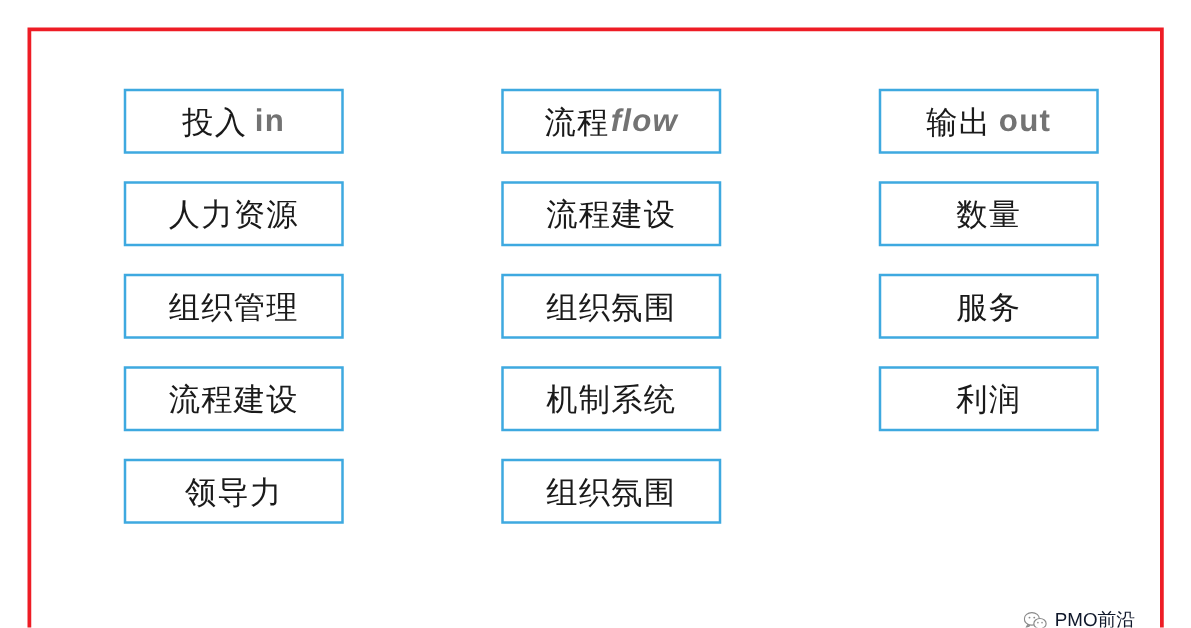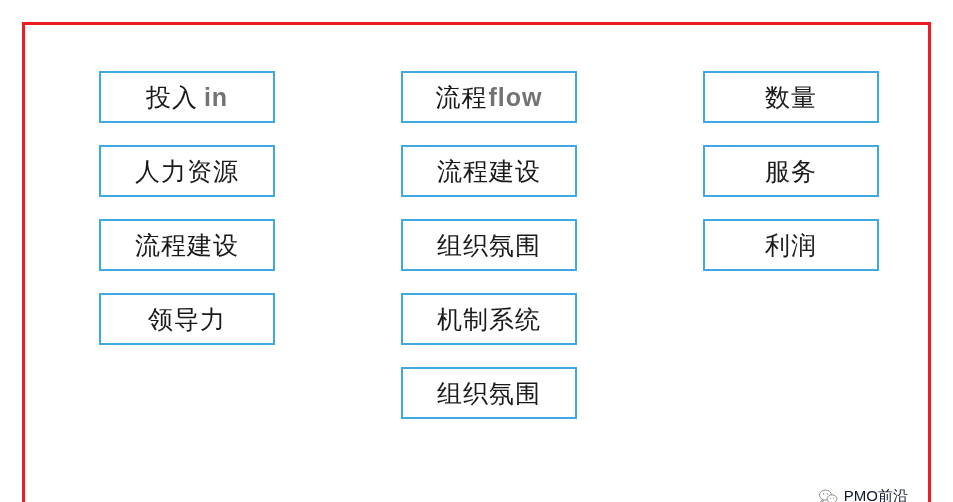--- a/index.html
+++ b/index.html
@@ -55,20 +55,21 @@
   .cell.header .cn {
     color: #1a1a1a;
   }
   .cell.header .en {
     color: #737373;
     font-weight: 700;
     margin-left: 6px;
   }
   .cell.header.tight .en {
     margin-left: 1px;
+    font-style: italic;
   }
   #watermark {
     position: absolute;
     right: 20px;
     bottom: 8px;
     display: flex;
     align-items: center;
     gap: 6px;
     color: #0f172a;
     font-size: 15px;
@@ -86,36 +87,41 @@
 <div id="diagram-frame">
 
   <div id="columns">
 
     <div class="column">
       <div class="cell header">
         <span class="cn">投入</span>
         <span class="en">in</span>
       </div>
       <div class="cell">人力资源</div>
+      <div class="cell">组织管理</div>
       <div class="cell">流程建设</div>
       <div class="cell">领导力</div>
     </div>
 
     <div class="column">
       <div class="cell header tight">
         <span class="cn">流程</span>
         <span class="en">flow</span>
       </div>
       <div class="cell">流程建设</div>
       <div class="cell">组织氛围</div>
       <div class="cell">机制系统</div>
       <div class="cell">组织氛围</div>
     </div>
 
     <div class="column">
+      <div class="cell header">
+        <span class="cn">输出</span>
+        <span class="en">out</span>
+      </div>
       <div class="cell">数量</div>
       <div class="cell">服务</div>
       <div class="cell">利润</div>
     </div>
 
   </div>
 
   <div id="watermark">
     <svg class="wechat-logo" viewBox="0 0 24 20" aria-hidden="true">
       <ellipse cx="8.2" cy="7.6" rx="7.6" ry="6.4" fill="none" stroke="#8a8a8a" stroke-width="1.2"></ellipse>

